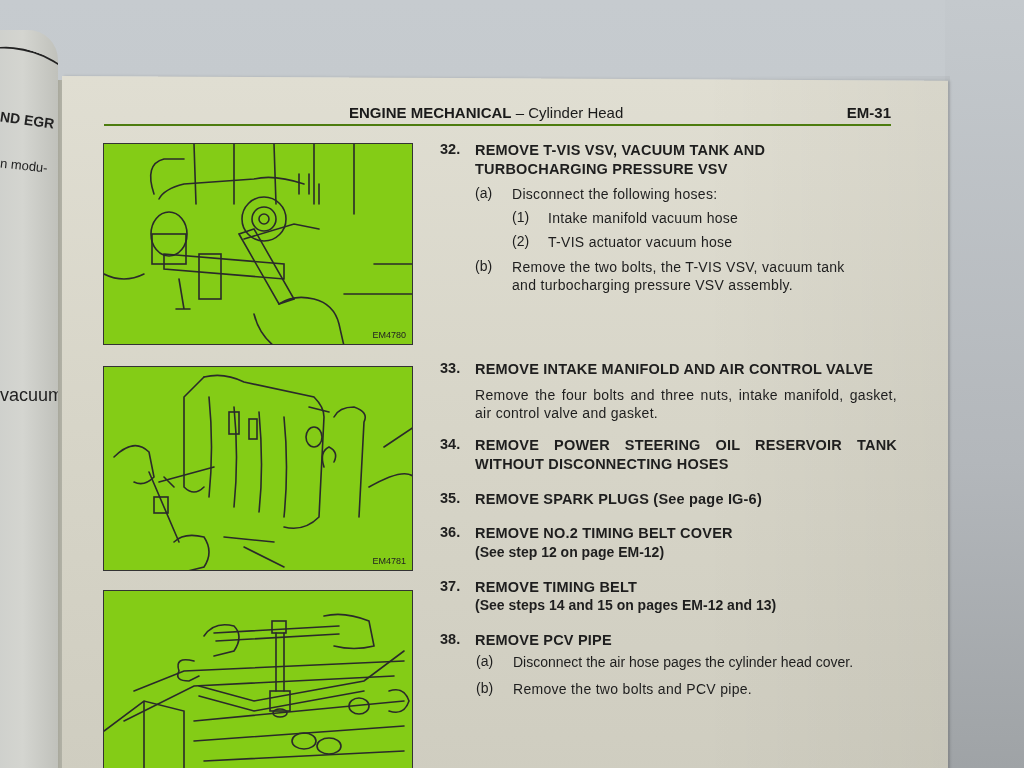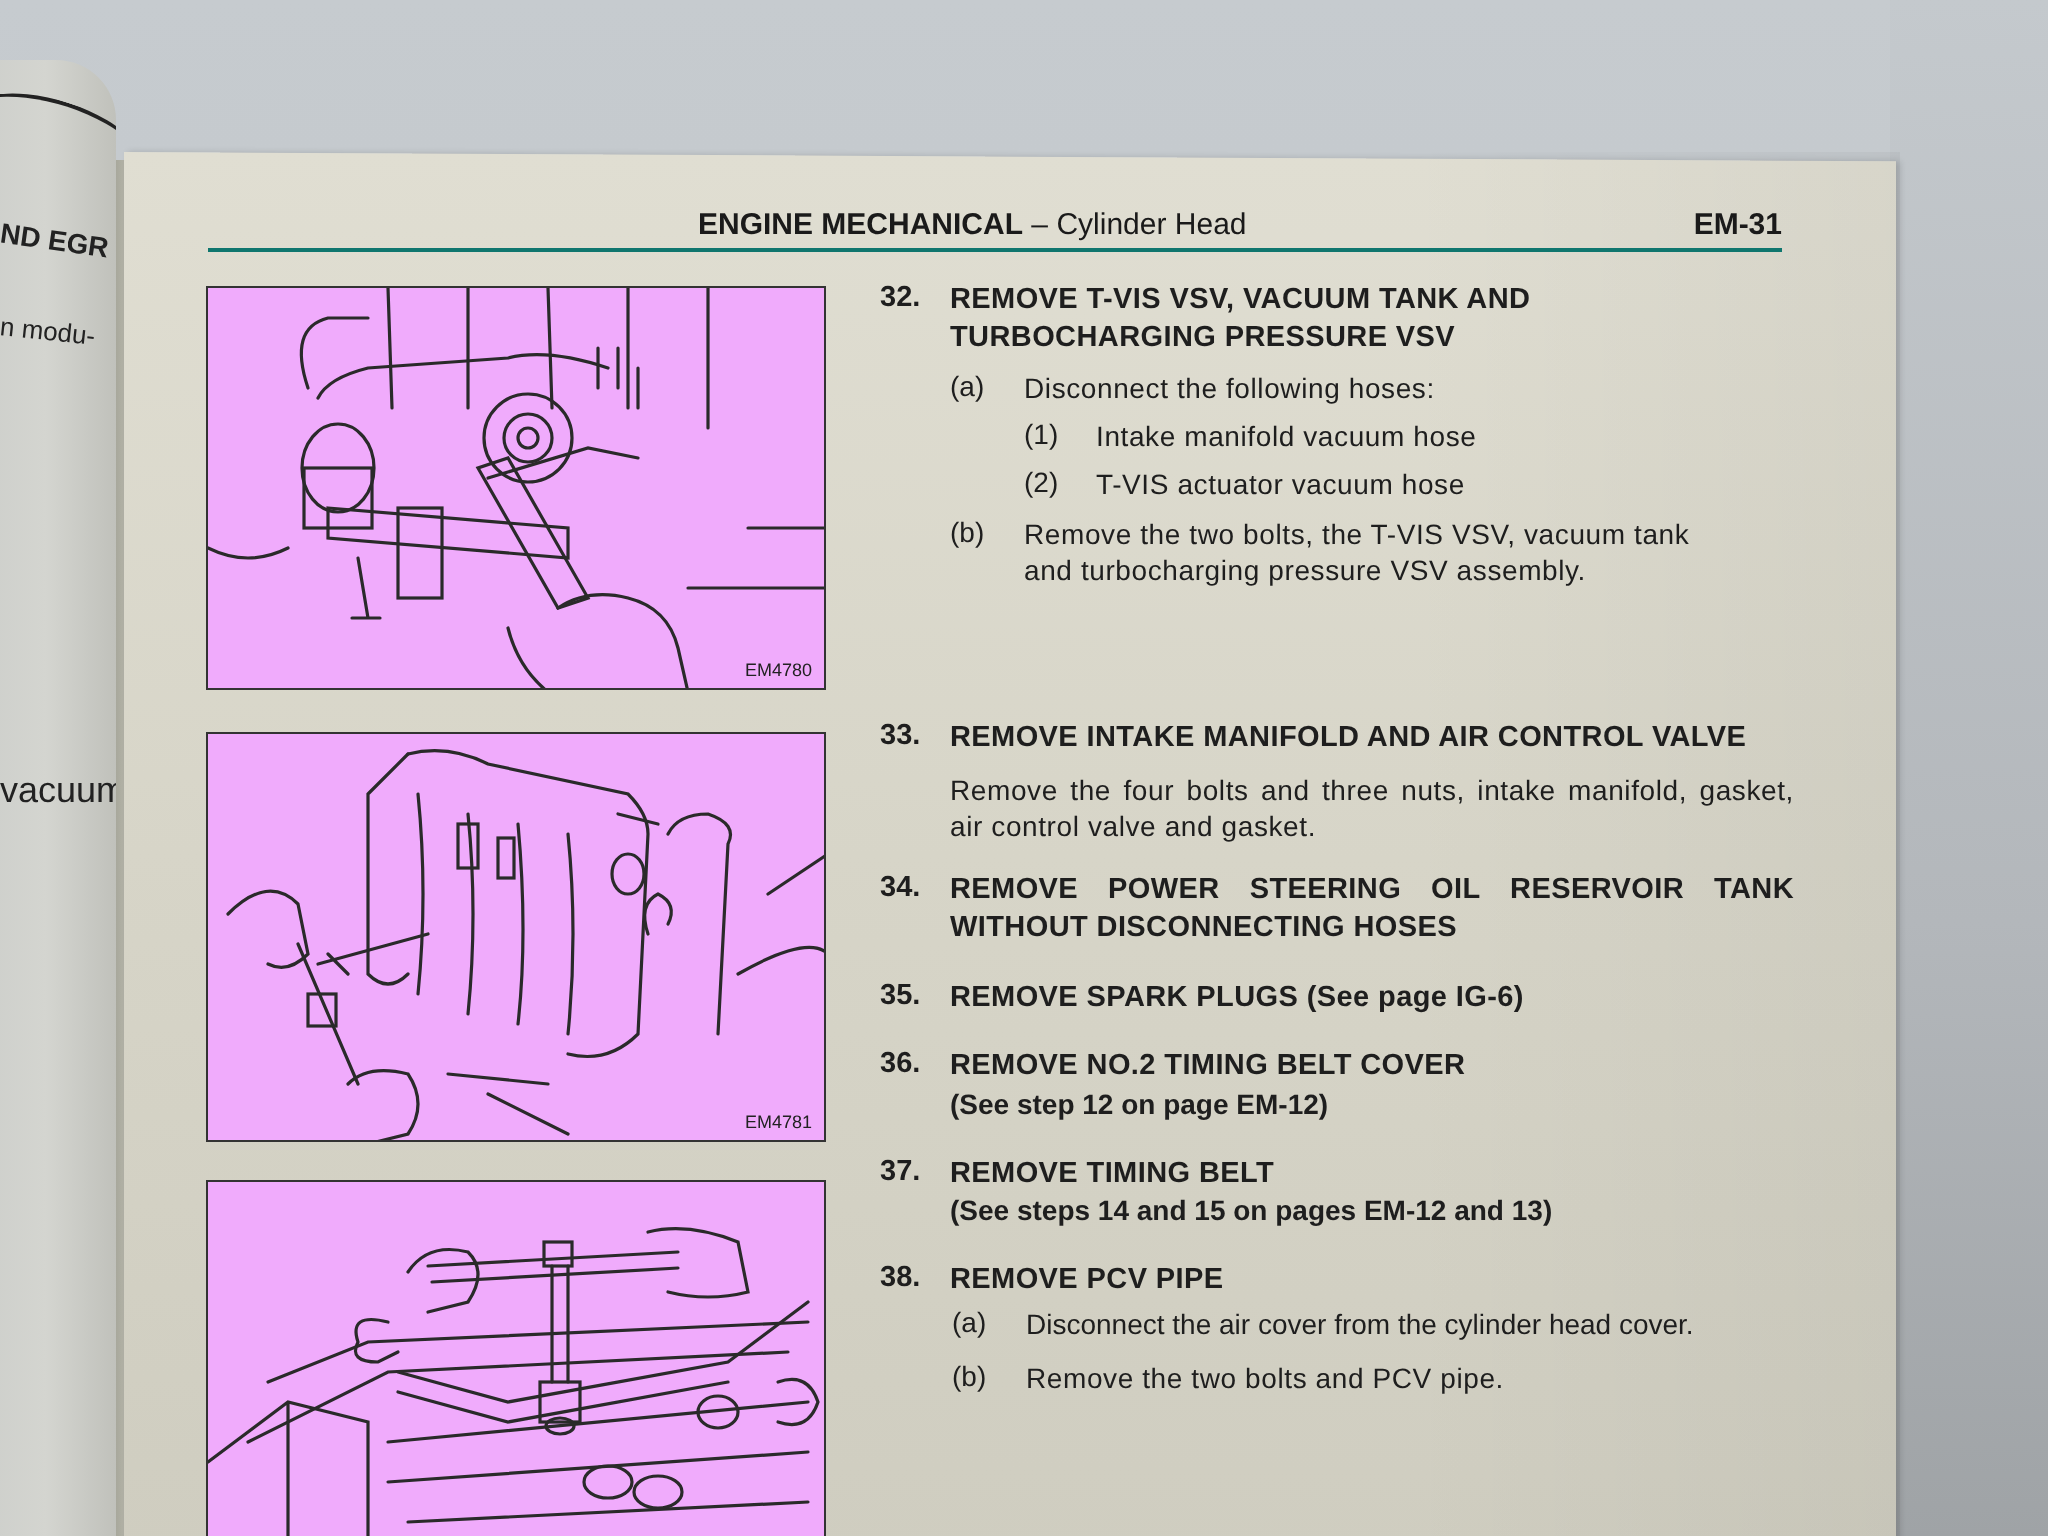--- a/index.html
+++ b/index.html
@@ -35,34 +35,34 @@
     
     .page {
       position: absolute; left: 62px; top: 76px; width: 886px; height: 700px;
       background: linear-gradient(180deg, #e0ded2 0%, #d7d5c8 50%, #cfcdc0 100%);
       box-shadow: 2px 0 3px rgba(0,0,0,0.15);
       transform: skewY(0.3deg);
       transform-origin: top left;
     }
     .header {
       position: absolute; left: 104px; top: 104px; width: 787px; height: 22px;
-      border-bottom: 2px solid #0f766e;
+      border-bottom: 2px solid #4d7c0f;
     }
     .header-title {
       position: absolute; left: 245px; top: 0; font-size: 15px; color: #1a1a1a; white-space: nowrap;
     }
     .header-title b { font-weight: bold; }
     .header-page {
       position: absolute; right: 0; top: 0; font-size: 15px; font-weight: bold; color: #1a1a1a;
     }
     
     .figure {
       position: absolute; left: 103px; width: 310px;
       border: 1.5px solid #333;
-      background: #f0abfc;
+      background: #84cc16;
       overflow: hidden;
     }
     .fig1 { top: 143px; height: 202px; }
     .fig2 { top: 366px; height: 205px; }
     .fig3 { top: 590px; height: 200px; }
     .fig-label {
       position: absolute; right: 6px; bottom: 4px; font-size: 9px; color: #222;
     }
     .figure svg { position: absolute; left: 0; top: 0; }
     
@@ -228,17 +228,17 @@
   <div class="step" style="top:438px;">
     <div class="step-num">37.</div>
     <div class="step-title">REMOVE TIMING BELT</div>
     <div class="step-ref" style="top:19px;">(See steps 14 and 15 on pages EM-12 and 13)</div>
   </div>
 
   <div class="step" style="top:491px;">
     <div class="step-num">38.</div>
     <div class="step-title">REMOVE PCV PIPE</div>
     <div class="sub-letter" style="left:36px;top:22px;">(a)</div>
-    <div class="sub" style="left:73px;top:22px;letter-spacing:0;">Disconnect the air cover from the cylinder head cover.</div>
+    <div class="sub" style="left:73px;top:22px;letter-spacing:0;">Disconnect the air hose pages the cylinder head cover.</div>
     <div class="sub-letter" style="left:36px;top:49px;">(b)</div>
     <div class="sub" style="left:73px;top:49px;">Remove the two bolts and PCV pipe.</div>
   </div>
 </div>
 
 </body></html>

